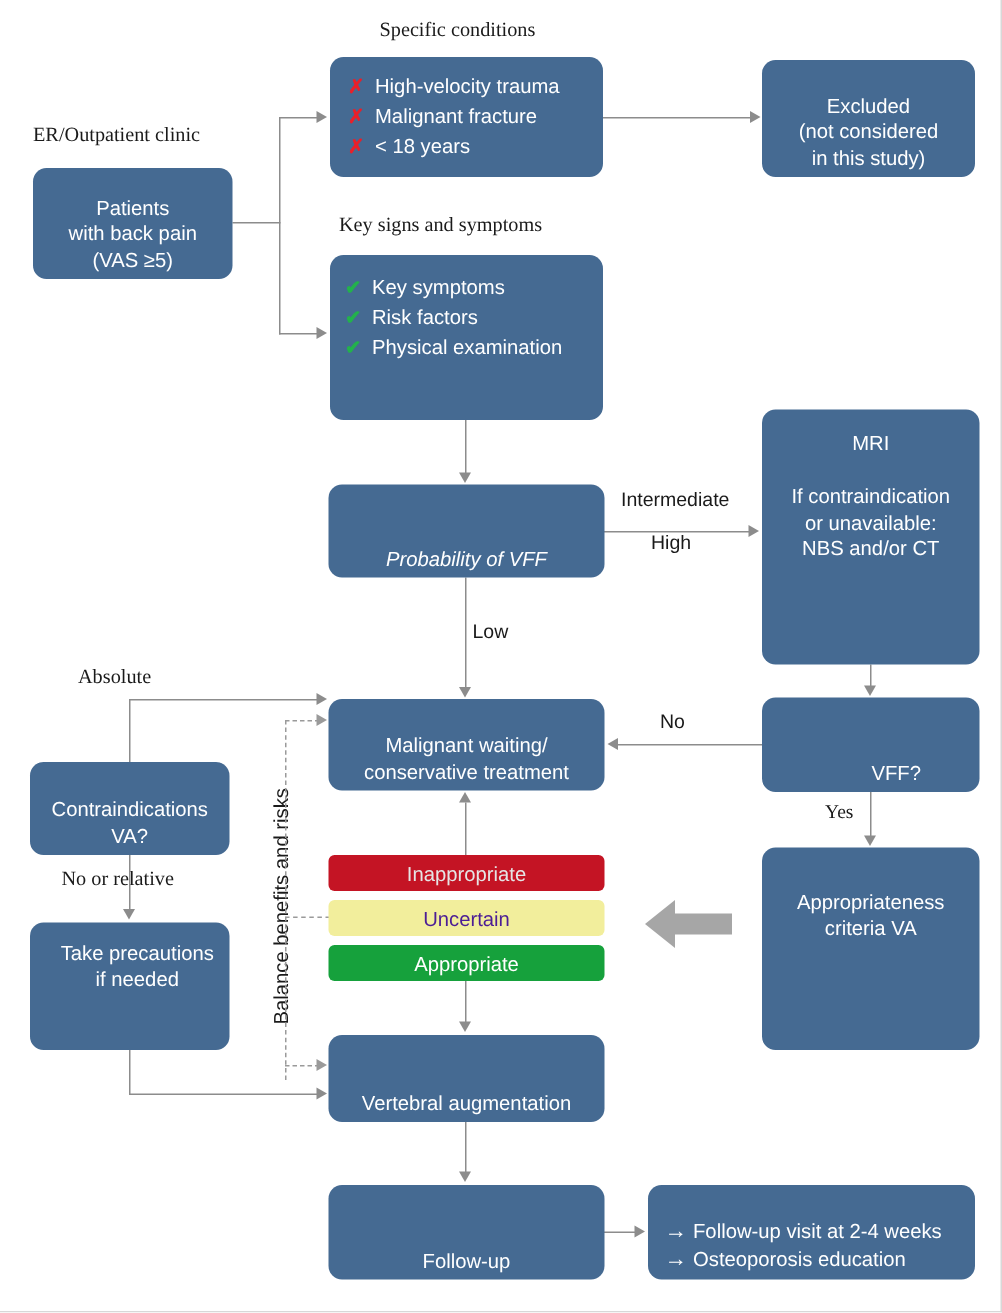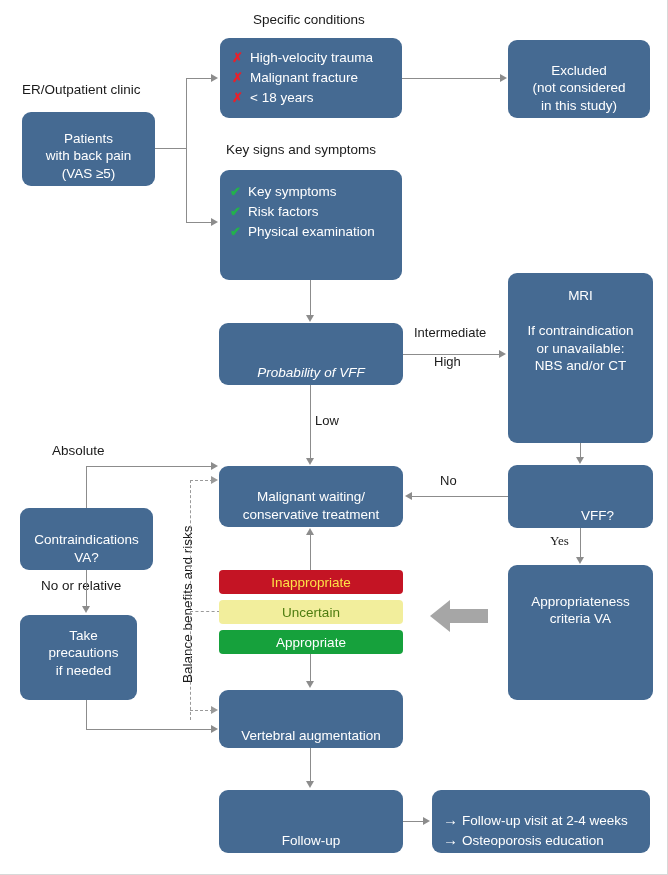--- a/index.html
+++ b/index.html
@@ -44,20 +44,21 @@
     justify-content: flex-start;
     text-align: left;
   }
 
   
   .caption {
     position: absolute;
     color: #1a1a1a;
     font-size: 13.5px;
     white-space: nowrap;
+    font-family: Liberation Serif, serif;
   }
   .edge-label {
     position: absolute;
     color: #1a1a1a;
     font-size: 13px;
     white-space: nowrap;
   }
 
   
   .listrow {
@@ -86,22 +87,22 @@
   
   .bar {
     position: absolute;
     border-radius: 4px;
     display: flex;
     align-items: center;
     justify-content: center;
     font-size: 13.5px;
     box-sizing: border-box;
   }
-  .bar.red    { background: #C41424; color: #fde047; }
-  .bar.yellow { background: #F2EE9C; color: #4d7c0f; }
+  .bar.red    { background: #C41424; color: #e5e5e5; }
+  .bar.yellow { background: #F2EE9C; color: #4c1d95; }
   .bar.green  { background: #16A13C; color: #ffffff; }
 
   
   .ln {
     position: absolute;
     background: #8C8C8C;
   }
   .ln.h { height: 1.4px; }
   .ln.v { width: 1.4px; }
 
@@ -327,21 +328,21 @@
     </div>
   </div>
 
   <div class="node" style="left:20px; top:508px; width:133px; height:62px;">
     <div>
       <div>Contraindications</div>
       <div>VA?</div>
     </div>
   </div>
 
-  <div class="node top-align" style="left:20px; top:615px; width:117px; height:85px; padding-top:12px;padding-left:16px;">
+  <div class="node top-align" style="left:20px; top:615px; width:133px; height:85px; padding-top:12px;padding-left:16px;">
     <div>
       <div>Take precautions</div>
       <div>if needed</div>
     </div>
   </div>
 
   <div class="node" style="left:219px; top:690px; width:184px; height:58px;">
     <div>Vertebral augmentation</div>
   </div>
 

